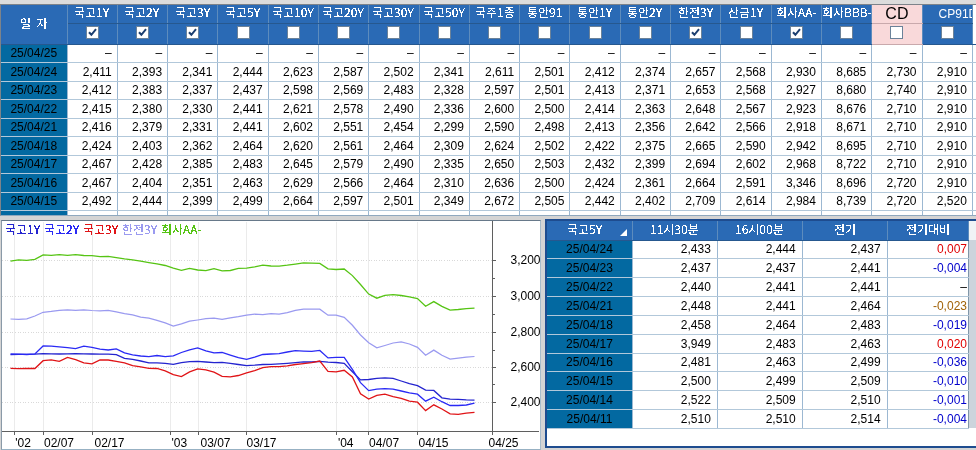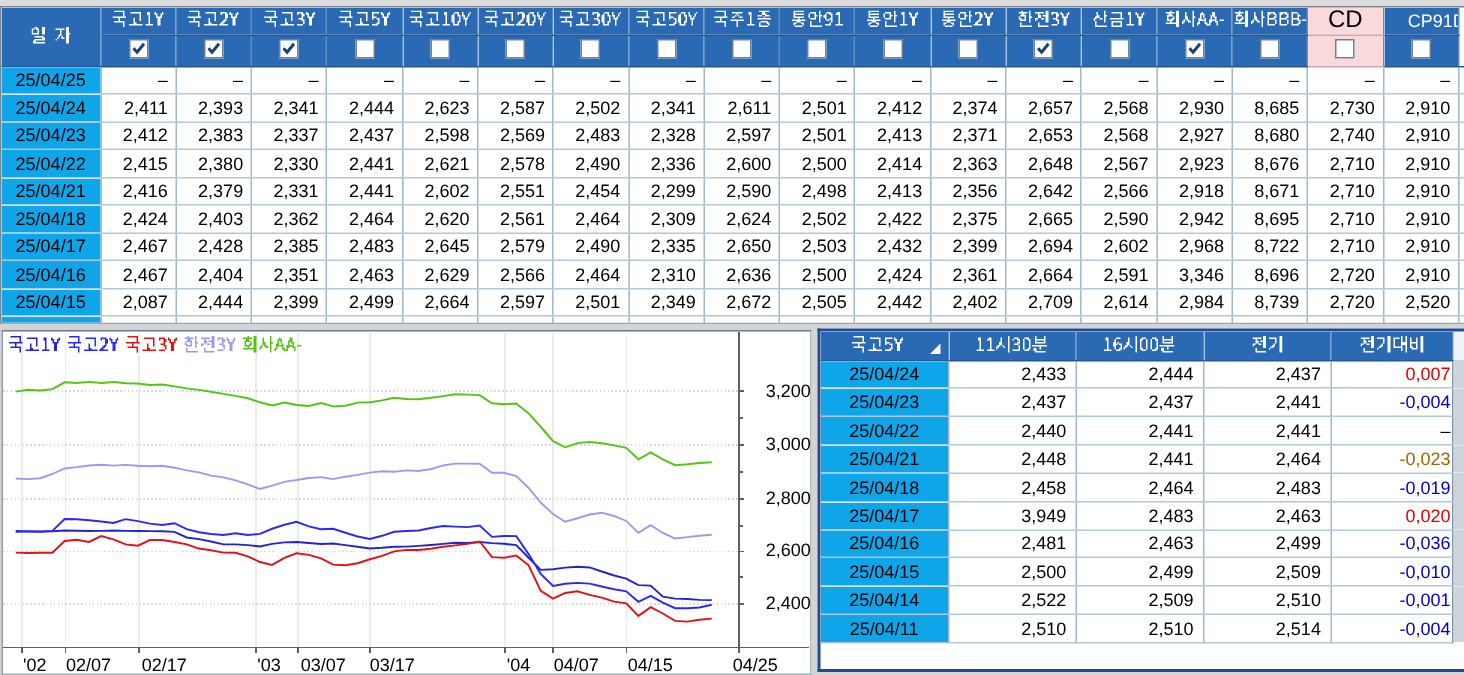--- a/index.html
+++ b/index.html
@@ -5,21 +5,21 @@
 body{width:976px;height:450px;background:#d4d4d4;font-family:"Liberation Sans",sans-serif;
      position:relative;overflow:hidden;font-size:12px;}
 table{border-collapse:collapse;table-layout:fixed;}
 .kg{display:block;}
 .tt{position:absolute;left:0;top:3.5px;width:976px;height:212px;background:#fff;
     border-top:1px solid #7d838a;border-left:1px solid #7d838a;border-bottom:1px solid #8fa8be;overflow:hidden;box-sizing:border-box;}
 .tt table{width:992px;}
 .tt td,.tt th{padding:0;overflow:hidden;white-space:nowrap;font-weight:normal;}
 .hd{background:#2a6ab5;color:#fff;border-bottom:1px solid #26588f;}
 .hdp{background:#f9d9da;color:#000;border-bottom:1px solid #c9a9ac;}
-.dt{background:#0ea5e9;text-align:center;color:#000;}
+.dt{background:#0369a1;text-align:center;color:#000;}
 .vl{background:#ffffff;text-align:right;padding-right:5px !important;color:#000;}
 .tt td{border-right:1px solid #9cb8d2;border-bottom:1px solid #b2c8da;}
 .tt th{border-right:1px solid #5d8cbd;}
 .cb{display:inline-block;width:11px;height:11px;background:#fff;border:1px solid #6b8299;position:relative;}
 .rt{position:absolute;left:545px;top:219px;width:431px;height:229px;background:#fff;
     border:2px solid #1e4c8f;border-right:0;overflow:hidden;box-sizing:border-box;}
 .rt td,.rt th{padding:0;overflow:hidden;white-space:nowrap;font-weight:normal;}
 .rt td{border-right:1px solid #9cb8d2;border-bottom:1px solid #b2c8da;}
 .rt th{border-right:1px solid #5d8cbd;}
 .rt .vl{padding-right:6px !important;}
@@ -380,21 +380,21 @@
 <td class="vl">2,664</td>
 <td class="vl">2,591</td>
 <td class="vl">3,346</td>
 <td class="vl">8,696</td>
 <td class="vl">2,720</td>
 <td class="vl">2,910</td>
 <td class="vl" style="border-right:0;"></td>
 </tr>
 <tr style="height:18.5px;">
 <td class="dt">25/04/15</td>
-<td class="vl">2,087</td>
+<td class="vl">2,492</td>
 <td class="vl">2,444</td>
 <td class="vl">2,399</td>
 <td class="vl">2,499</td>
 <td class="vl">2,664</td>
 <td class="vl">2,597</td>
 <td class="vl">2,501</td>
 <td class="vl">2,349</td>
 <td class="vl">2,672</td>
 <td class="vl">2,505</td>
 <td class="vl">2,442</td>

